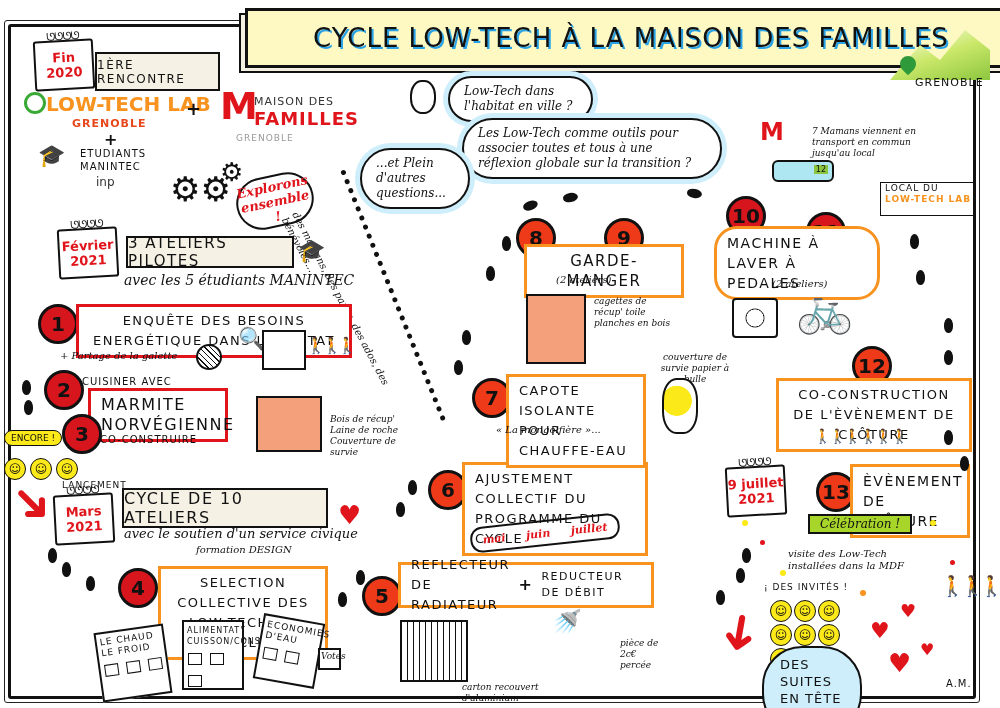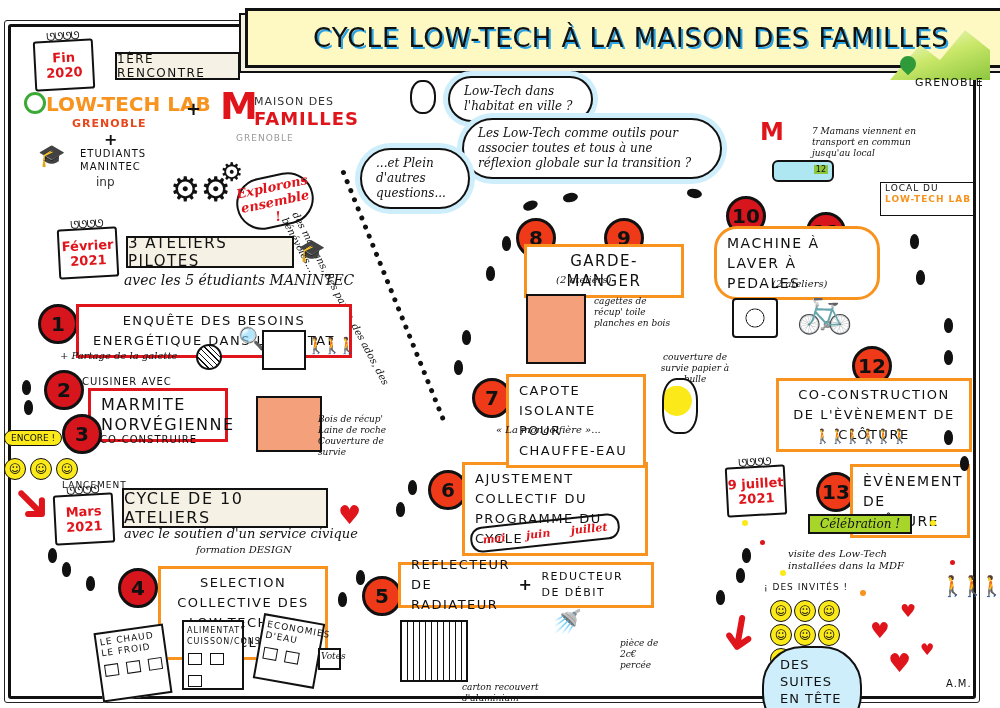--- a/index.html
+++ b/index.html
@@ -61,21 +61,21 @@
 </div>
 
 <div class="abs" style="left:890px;top:30px;width:100px;height:50px;background:linear-gradient(160deg,#fff 0%,#cbe86a 50%,#8cc63f 100%);clip-path:polygon(0 100%,30% 30%,50% 60%,75% 0,100% 40%,100% 100%);"></div>
 <div class="abs" style="left:900px;top:56px;width:16px;height:16px;background:#2f9a3a;border-radius:50% 50% 50% 0;transform:rotate(-45deg);"></div>
 <div class="abs hand" style="left:915px;top:76px;font-size:11px;">GRENOBLE</div>
 
 <div class="abs cal" style="left:34px;top:40px;">
   <span>Fin</span>
   <span>2020</span>
 </div>
-<div class="abs banner hand" style="left:95px;top:52px;width:125px;height:28px;font-size:12px;margin-left:20px;">1ÈRE RENCONTRE</div>
+<div class="abs banner hand" style="left:95px;top:52px;width:125px;height:39px;font-size:12px;">1ÈRE RENCONTRE</div>
 
 <div class="abs" style="left:24px;top:92px;width:22px;height:22px;border:3px solid #3aa935;border-radius:50%;"></div>
 <div class="abs logo-lowtech" style="left:46px;top:92px;">LOW-TECH LAB</div>
 <div class="abs logo-sub" style="left:72px;top:117px;">GRENOBLE</div>
 <div class="abs" style="left:104px;top:130px;font-weight:bold;font-size:16px;">+</div>
 <div class="abs" style="left:38px;top:143px;font-size:22px;">🎓</div>
 <div class="abs hand" style="left:80px;top:147px;font-size:10px;line-height:13px;">
   <div>ETUDIANTS</div>
   <div>MANINTEC</div>
 </div>
@@ -116,21 +116,21 @@
 <div class="abs" style="left:238px;top:326px;font-size:22px;">🔍</div>
 <div class="abs" style="left:262px;top:330px;width:44px;height:40px;border:2px solid #111;background:#fff;"></div>
 <div class="abs" style="left:306px;top:336px;font-size:16px;letter-spacing:-4px;">🚶🚶🚶</div>
 
 <div class="abs num red" style="left:44px;top:370px;">2</div>
 <div class="abs hand small" style="left:82px;top:376px;">CUISINER AVEC</div>
 <div class="abs box-red hand" style="left:88px;top:388px;width:140px;font-size:16px;line-height:20px;">MARMITE NORVÉGIENNE</div>
 <div class="abs num red" style="left:62px;top:414px;">3</div>
 <div class="abs hand small" style="left:100px;top:434px;">CO-CONSTRUIRE</div>
 <div class="abs orange-fill" style="left:256px;top:396px;width:66px;height:56px;"></div>
-<div class="abs script xsmall" style="left:318px;top:414px;width:70px;">Bois de récup' Laine de roche Couverture de survie</div>
+<div class="abs script xsmall" style="left:330px;top:414px;width:70px;">Bois de récup' Laine de roche Couverture de survie</div>
 
 <div class="abs" style="left:4px;top:430px;background:#fbe91a;border:1.5px solid #111;border-radius:20px;padding:2px 6px;font-size:9px;">ENCORE !</div>
 <div class="abs" style="left:4px;top:458px;display:flex;gap:4px;">
   <div class="smiley">☺</div>
   <div class="smiley">☺</div>
   <div class="smiley">☺</div>
 </div>
 
 <div class="abs hand xsmall" style="left:62px;top:480px;">LANCEMENT</div>
 <div class="abs arrow-red" style="left:12px;top:478px;transform:rotate(45deg);">➜</div>

